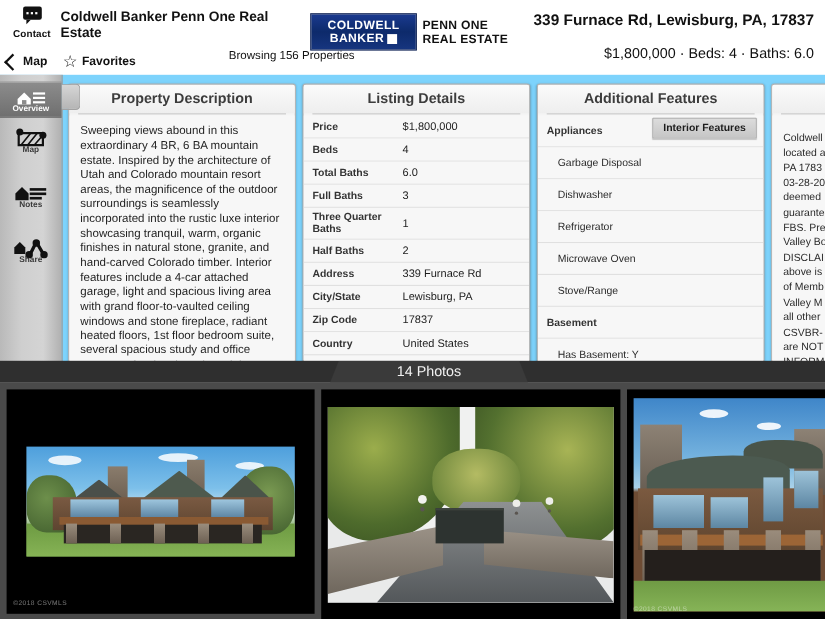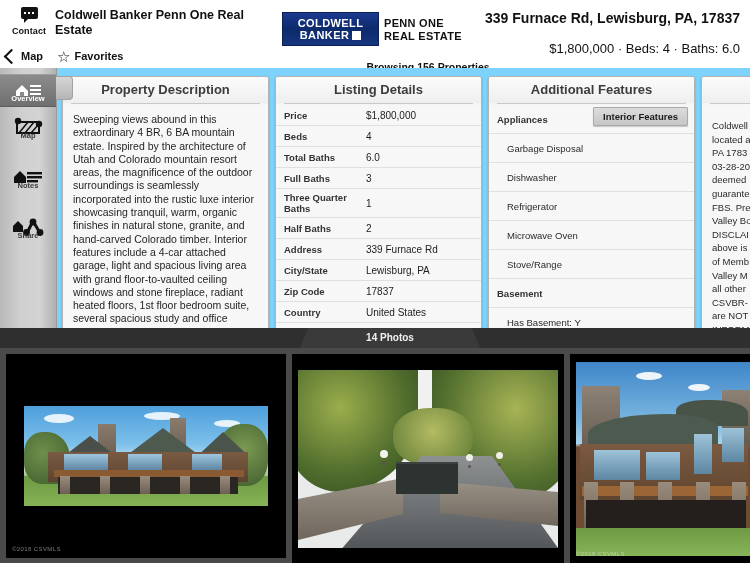--- a/index.html
+++ b/index.html
@@ -31,21 +31,21 @@
   .tb-logo{position:absolute;left:282px;top:12px;width:95px;height:32px;background:linear-gradient(180deg,#1a3a8f 0%,#0d2a6b 50%,#16357f 100%);
     border:1px solid #0a1f52;display:flex;flex-direction:column;justify-content:center;align-items:center;}
   .tb-logo .l1,.tb-logo .l2{color:#fff;font-size:11px;font-weight:bold;letter-spacing:.4px;line-height:12px;}
   .tb-logo .l2{display:flex;align-items:center;gap:3px;}
   .tb-logo .mark{display:inline-block;width:9px;height:9px;background:#fff;}
   .tb-brandtxt{position:absolute;left:384px;top:17px;font-size:11px;font-weight:bold;line-height:12.5px;color:#111;letter-spacing:.3px;}
 
   .tb-addr{position:absolute;right:10px;top:10px;text-align:right;}
   .tb-addr .a1{font-size:14px;font-weight:bold;color:#111;}
   .tb-addr .a2{font-size:13px;font-weight:normal;color:#111;margin-top:15px;}
-  .tb-browse{position:absolute;right:10px;top:61px;font-size:10.5px;font-weight:bold;color:#111;text-align:center;width:440px;}
+  .tb-browse{position:absolute;right:10px;top:45px;font-size:10.5px;font-weight:normal;color:#111;text-align:left;width:440px;}
   .tb-browse span{display:inline-block;position:relative;left:-92px;}
 
   
   .content{position:absolute;left:0;top:68px;width:750px;height:268px;background:#7dd3fc;padding-left:44px;}
 
   
   .rail{position:absolute;left:0;top:0;width:56px;height:268px;
         background:linear-gradient(90deg,#b9b9b9 0%,#cfcfcf 35%,#d4d4d4 70%,#b0b0b0 100%);
         border-right:1px solid #9a9a9a;}
   .rail-item{position:absolute;left:0;width:56px;text-align:center;cursor:pointer;}
@@ -90,21 +90,21 @@
   
   .disc-text{padding:14px 0 0 10px;font-size:9.5px;line-height:13.6px;color:#2a2a2a;white-space:nowrap;}
 
   
   .curl{position:absolute;top:8px;width:16px;height:22px;background:linear-gradient(180deg,#d6d6d6,#b5b5b5);
         border:1px solid #a2a2a2;border-left:none;border-radius:0 4px 4px 0;z-index:4;}
 
   
   .photobar{position:absolute;left:0;top:328px;width:750px;height:20px;background:#2f2f2f;}
   .photos-tab{position:absolute;left:300px;top:0;width:180px;height:20px;
-    background:#3a3a3a;color:#f0f0f0;font-size:10px;font-weight:bold;
+    background:#3a3a3a;color:#f0f0f0;font-size:13px;font-weight:normal;
     text-align:center;line-height:20px;
     clip-path:polygon(8px 0,172px 0,180px 20px,0 20px);cursor:pointer;}
 
   .filmstrip{position:absolute;left:0;top:348px;width:750px;height:215px;background:#4a4a4a;display:flex;gap:6px;padding:6px 0 0 6px;box-sizing:border-box;}
   .shot{position:relative;background:#000;overflow:hidden;flex:none;}
   #shot1{width:280px;height:204px;}
   #shot2{width:272px;height:209px;}
   #shot3{width:182px;height:209px;}
   .shot .wm{position:absolute;left:6px;bottom:6px;font-size:6px;color:rgba(255,255,255,.45);letter-spacing:.4px;}
 

